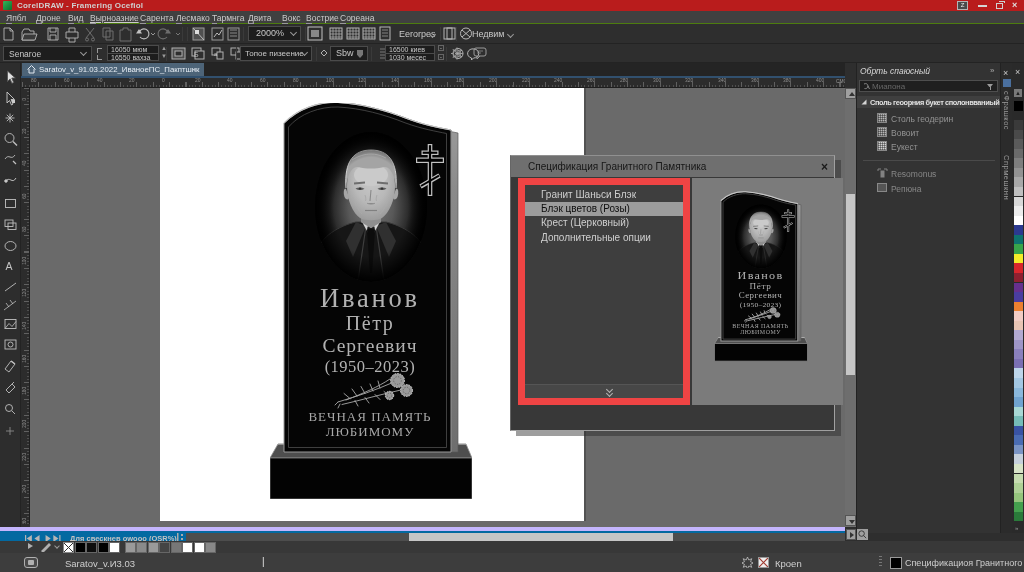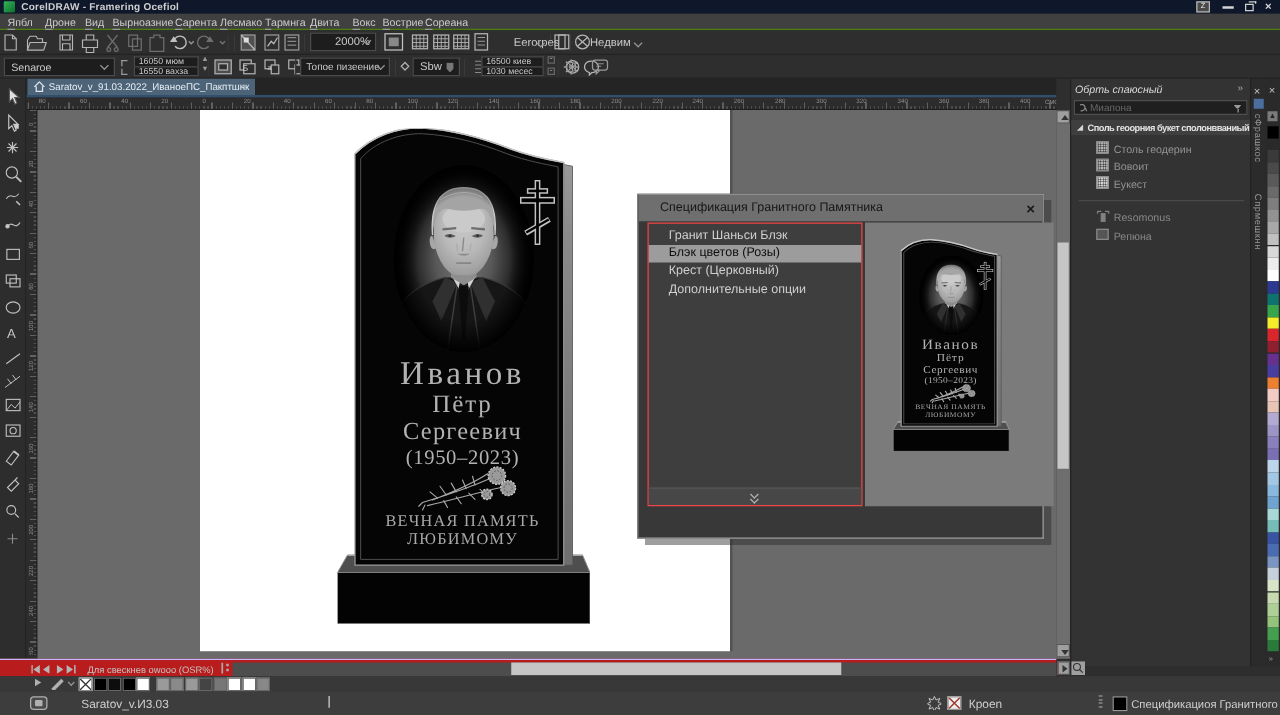--- a/index.html
+++ b/index.html
@@ -3,34 +3,34 @@
 <style>
 *{margin:0;padding:0;box-sizing:border-box;}
 html,body{width:1024px;height:572px;overflow:hidden;background:#2e2e2e;}
 body{font-family:"Liberation Sans",sans-serif;position:relative;-webkit-font-smoothing:antialiased;}
 .abs{position:absolute;}
 .combo{position:absolute;background:#1d1d1d;border:1px solid #4b4b4b;color:#c8c8c8;}
 .chevd{position:absolute;width:5px;height:5px;border-right:1px solid #999;border-bottom:1px solid #999;transform:rotate(45deg);}
 .sep{position:absolute;top:3px;width:1px;height:14px;background:#242424;border-right:1px solid #3a3a3a;}
 </style></head><body>
 
-<div class="abs" style="left:0;top:0;width:1024px;height:11px;background:#0f172a;color:#cfcfcf;font-size:8px;">
+<div class="abs" style="left:0;top:0;width:1024px;height:11px;background:#b91c1c;color:#cfcfcf;font-size:8px;">
  <span class="abs" style="left:3px;top:1px;width:9px;height:9px;background:linear-gradient(135deg,#35b55a,#0c6e2c);border-radius:1px;"></span>
  <span class="abs" style="left:17px;top:1px;font-weight:bold;letter-spacing:.2px;">CorelDRAW - Framering Ocefiol</span>
  <span class="abs" style="left:957px;top:1px;width:11px;height:9px;border:1px solid #b5b5b5;background:#4a4a4a;color:#eee;font-size:6px;text-align:center;line-height:7px;">Z</span>
  <span class="abs" style="left:978px;top:5px;width:9px;height:2px;background:#d5d5d5;"></span>
  <span class="abs" style="left:996px;top:3px;width:7px;height:6px;border:1px solid #d0d0d0;"></span>
  <span class="abs" style="left:999px;top:1px;width:6px;height:2px;border-top:1px solid #d0d0d0;border-right:1px solid #d0d0d0;"></span>
  <span class="abs" style="left:1012px;top:0px;color:#e0e0e0;font-size:9px;font-weight:bold;">×</span>
 </div>
 <div class="abs" style="left:0;top:11px;width:1024px;height:13px;background:#404040;border-bottom:1px solid #4d7c0f;color:#cbcbcb;font-size:8.5px;">
     <span class="abs" style="left:6px;top:2px;"><span style="border-bottom:1px solid #9a9a9a;">Я</span>пбл</span>
     <span class="abs" style="left:36px;top:2px;"><span style="border-bottom:1px solid #9a9a9a;">Д</span>роне</span>
     <span class="abs" style="left:68px;top:2px;"><span style="border-bottom:1px solid #9a9a9a;">В</span>ид</span>
-    <span class="abs" style="left:90px;top:2px;"><span style="border-bottom:1px solid #9a9a9a;">В</span>ырноазние</span>
+    <span class="abs" style="left:90px;top:2px;text-decoration:underline;"><span style="border-bottom:1px solid #9a9a9a;">В</span>ырноазние</span>
     <span class="abs" style="left:140px;top:2px;"><span style="border-bottom:1px solid #9a9a9a;">С</span>арента</span>
     <span class="abs" style="left:176px;top:2px;"><span style="border-bottom:1px solid #9a9a9a;">Л</span>есмако</span>
     <span class="abs" style="left:212px;top:2px;"><span style="border-bottom:1px solid #9a9a9a;">Т</span>армнга</span>
     <span class="abs" style="left:248px;top:2px;"><span style="border-bottom:1px solid #9a9a9a;">Д</span>вита</span>
     <span class="abs" style="left:282px;top:2px;"><span style="border-bottom:1px solid #9a9a9a;">В</span>окс</span>
     <span class="abs" style="left:306px;top:2px;"><span style="border-bottom:1px solid #9a9a9a;">В</span>острие</span>
     <span class="abs" style="left:340px;top:2px;"><span style="border-bottom:1px solid #9a9a9a;">С</span>ореана</span>
   </div>
 <div class="abs" id="toolbar" style="left:0;top:24px;width:1024px;height:20px;background:#2e2e2e;border-bottom:1px solid #232323;">
 <svg class="abs" style="left:0;top:0;" width="540" height="20" viewBox="0 0 540 20">
@@ -72,21 +72,21 @@
 </g>
 </svg>
 <span class="sep" style="left:182px;"></span>
 <span class="sep" style="left:187px;"></span>
 <span class="sep" style="left:243px;"></span>
 <span class="sep" style="left:305px;"></span>
 <span class="sep" style="left:374px;"></span>
 <span class="sep" style="left:440px;"></span>
 <span class="sep" style="left:456px;"></span>
 <div class="combo" style="left:248px;top:2px;width:53px;height:15px;font-size:9px;">
-      <span style="position:absolute;left:19px;top:1px;text-align:right;">2000%</span>
+      <span style="position:absolute;left:7px;top:1px;text-align:right;">2000%</span>
       <span class="chevd" style="right:4px;top:3px;"></span>
     </div>
 <svg class="abs" style="left:306px;top:0;" width="230" height="20" viewBox="0 0 230 20">
 <rect x="2" y="3" width="14" height="13" fill="none" stroke="#c2c2c2"></rect>
       <rect x="5" y="6" width="8" height="7" fill="#888"></rect>
 <g fill="#b5b5b5">
  <rect x="24" y="4" width="12" height="11" fill="none" stroke="#b5b5b5"></rect>
         <path d="M24,7 h12 M24,10 h12 M24,13 h12 M27,4 v11 M30,4 v11 M33,4 v11" stroke="#b5b5b5" stroke-width=".7"></path>
  <rect x="41" y="4" width="12" height="11" fill="none" stroke="#b5b5b5"></rect>
         <path d="M41,7 h12 M41,10 h12 M41,13 h12 M44,4 v11 M47,4 v11 M50,4 v11" stroke="#b5b5b5" stroke-width=".7"></path>
@@ -95,21 +95,21 @@
 </g>
 <rect x="74" y="3" width="10" height="13" fill="none" stroke="#b5b5b5"></rect>
       <path d="M76,6 h6 M76,9 h6 M76,12 h6" stroke="#999" stroke-width=".8"></path>
 <g stroke="#b5b5b5" fill="none">
         <rect x="138" y="4" width="8" height="11"></rect>
         <rect x="141" y="4" width="8" height="11"></rect>
       </g>
 <circle cx="160" cy="9.5" r="5.5" fill="none" stroke="#b5b5b5"></circle>
       <path d="M156,6 l8,7 M164,6 l-8,7" stroke="#b5b5b5"></path>
 </svg>
-<span class="abs" style="left:411px;top:5px;color:#c8c8c8;font-size:9px;">Eerorpes</span>
+<span class="abs" style="left:399px;top:5px;color:#c8c8c8;font-size:9px;">Eerorpes</span>
     <span class="chevd" style="left:430px;top:8px;"></span>
 <span class="abs" style="left:472px;top:5px;color:#c8c8c8;font-size:9px;">Недвим</span>
     <span class="chevd" style="left:508px;top:8px;"></span>
 </div>
 <div class="abs" id="propbar" style="left:0;top:44px;width:1024px;height:19px;background:#2e2e2e;border-bottom:1px solid #232323;">
 <div class="combo" style="left:3px;top:2px;width:89px;height:15px;font-size:8.5px;">
       <span style="position:absolute;left:5px;top:2px;">Senaroe</span>
       <span class="chevd" style="right:5px;top:3px;"></span>
     </div>
 <div class="abs" style="left:97px;top:1px;color:#bdbdbd;font-size:7px;">
@@ -379,21 +379,21 @@
         <g fill="#a8a8a8" text-anchor="middle" font-family="Liberation Serif, serif">
           <text x="100" y="317.5" font-size="13" letter-spacing="1">ВЕЧНАЯ ПАМЯТЬ</text>
           <text x="100" y="332.5" font-size="13" letter-spacing="1">ЛЮБИМОМУ</text>
         </g>
       </svg>
 </div>
   </div>
 <div class="abs" style="left:510px;top:155px;width:325px;height:276px;background:#383838;border:1px solid #a0a0a0;border-left:1px solid #666;border-top:1px solid #909090;box-shadow:6px 5px 0 rgba(40,40,40,0.45);">
  <div class="abs" style="left:0;top:0;width:323px;height:21px;background:#6f6f6f;color:#161616;font-size:10px;line-height:21px;"><span style="margin-left:17px;">Спецификация Гранитного Памятника</span></div>
  <div class="abs" style="left:310px;top:4px;color:#1a1a1a;font-size:12px;font-weight:bold;">×</div>
- <div class="abs" style="left:7px;top:22px;width:172px;height:227px;background:#3e3e3e;border:1px solid #ef4444;">
+ <div class="abs" style="left:7px;top:22px;width:172px;height:227px;background:#3e3e3e;border:7px solid #ef4444;">
   <div style="height:15px;line-height:15px;color:#cfcfcf;font-size:10px;padding-left:16px;white-space:nowrap;margin-top:2px;">Гранит Шаньси Блэк</div>
   <div style="height:14px;line-height:14px;color:#0e0e0e;font-size:10px;padding-left:16px;white-space:nowrap;background:#9c9c9c;">Блэк цветов (Розы)</div>
   <div style="height:14.5px;line-height:14.5px;color:#cfcfcf;font-size:10px;padding-left:16px;white-space:nowrap;">Крест (Церковный)</div>
   <div style="height:14.5px;line-height:14.5px;color:#cfcfcf;font-size:10px;padding-left:16px;white-space:nowrap;">Дополнительные опции</div>
   <div style="position:absolute;left:0;bottom:0;width:100%;height:14px;background:#474747;border-top:1px solid #555;">
     <span style="position:absolute;left:82px;top:2px;width:5px;height:5px;border-right:1.2px solid #b5b5b5;border-bottom:1.2px solid #b5b5b5;transform:rotate(45deg);"></span>
     <span style="position:absolute;left:82px;top:6px;width:5px;height:5px;border-right:1.2px solid #b5b5b5;border-bottom:1.2px solid #b5b5b5;transform:rotate(45deg);"></span>
   </div>
  </div>
  <div class="abs" style="left:181px;top:22px;width:151px;height:227px;background:#7b7b7b;">
@@ -601,21 +601,21 @@
   </div>
 <div class="abs" style="left:845px;top:88px;width:11px;height:439px;background:#6e6e6e;">
  <div class="abs" style="left:0px;top:0px;width:11px;height:11px;background:#9f9f9f;border:1px solid #555;">
       <span class="abs" style="left:2.5px;top:3px;width:0;height:0;border-left:3px solid transparent;border-right:3px solid transparent;border-bottom:4px solid #333;"></span>
     </div>
  <div class="abs" style="left:1px;top:106px;width:9px;height:181px;background:#c6c6c6;"></div>
  <div class="abs" style="left:0px;top:427px;width:11px;height:11px;background:#9f9f9f;border:1px solid #555;">
       <span class="abs" style="left:2.5px;top:4px;width:0;height:0;border-left:3px solid transparent;border-right:3px solid transparent;border-top:4px solid #333;"></span>
     </div>
 </div>
-<div class="abs" style="left:0;top:527px;width:845px;height:14px;background:#b91c1c;border-top:1px solid #c4b5fd;">
+<div class="abs" style="left:0;top:527px;width:845px;height:14px;background:#0369a1;border-top:4px solid #c4b5fd;font-weight:bold;">
  <svg class="abs" style="left:25px;top:4px;" width="36" height="7" viewBox="0 0 42 8">
   <g fill="#b5b5b5">
         <path d="M1,0 v8 M8,0 l-6,4 6,4 z"></path>
         <rect x="0" y="0" width="1.4" height="8"></rect>
         <path d="M17,0 l-6,4 6,4 z"></path>
         <path d="M24,0 l6,4 -6,4 z"></path>
         <path d="M33,0 l6,4 -6,4 z"></path>
         <rect x="40" y="0" width="1.4" height="8"></rect>
       </g>
  </svg>

